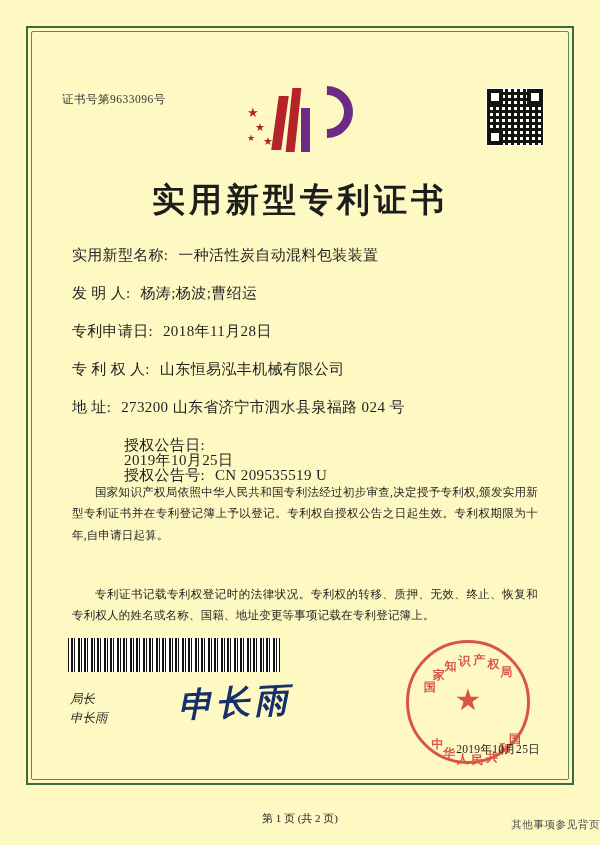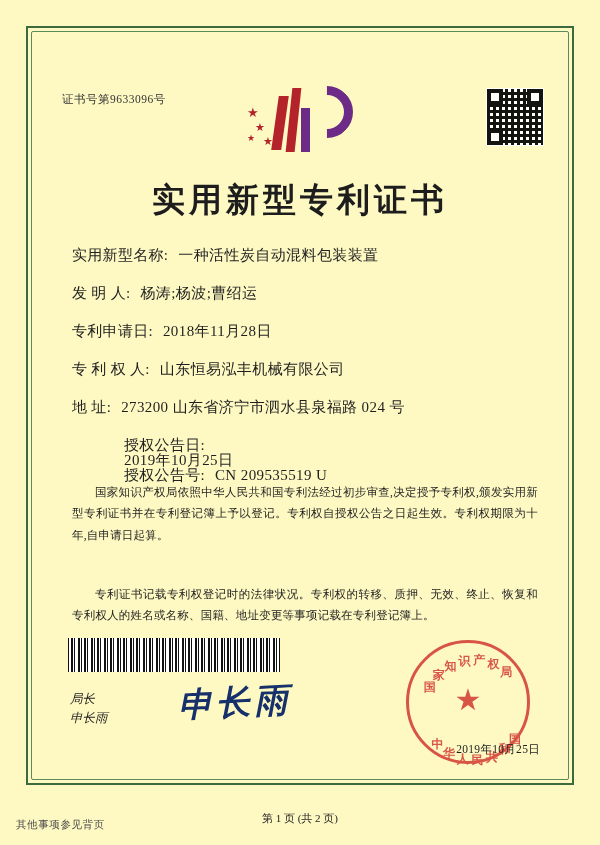--- a/index.html
+++ b/index.html
@@ -288,21 +288,21 @@
     top: 772px;
     text-align: center;
     font-size: 11px;
     color: #1f1f1f;
     margin-top: 39px;
   }
   .footnote {
     position: absolute;
     left: 16px; right: 0;
     top: 818px;
-    text-align: left;
+    text-align: right;
     font-size: 10.5px;
     color: #4a4a4a;
     letter-spacing: 0.6px;
   }
 </style>
 </head>
 <body>
 
 <div class="page">
 

